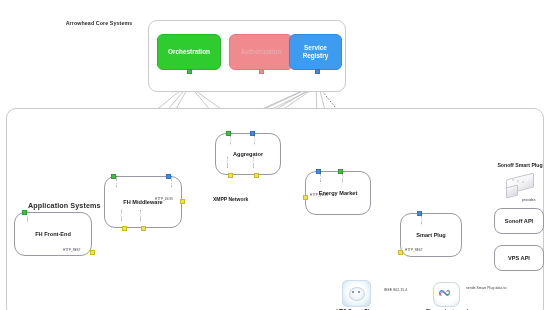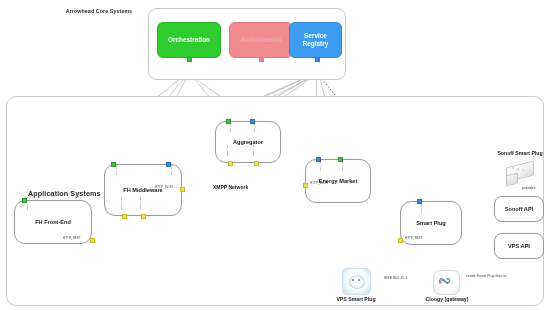--- a/index.html
+++ b/index.html
@@ -2,21 +2,21 @@
 <html><head>
 <meta charset="utf-8">
 <title>Arrowhead Architecture Diagram</title>
 <style>
   html,body{margin:0;padding:0;background:#ffffff;}
   body{
     font-family:"Liberation Sans", sans-serif;
     width:550px;height:310px;overflow:hidden;position:relative;
     -webkit-font-smoothing:antialiased;
   }
-  #stage{position:absolute;left:0;top:4px;width:550px;height:276px;}
+  #stage{position:absolute;left:0;top:16px;width:550px;height:276px;}
   svg#wires{position:absolute;left:0;top:0;width:550px;height:310px;pointer-events:none;}
 
   
   .container{
     position:absolute;border:1px solid #c9c9cf;border-radius:10px;
     background:#ffffff;box-sizing:border-box;
   }
   .core-container{left:148px;top:4px;width:198px;height:72px;border-radius:9px;}
   .app-container{left:6px;top:92px;width:538px;height:210px;border-radius:10px;}
 

